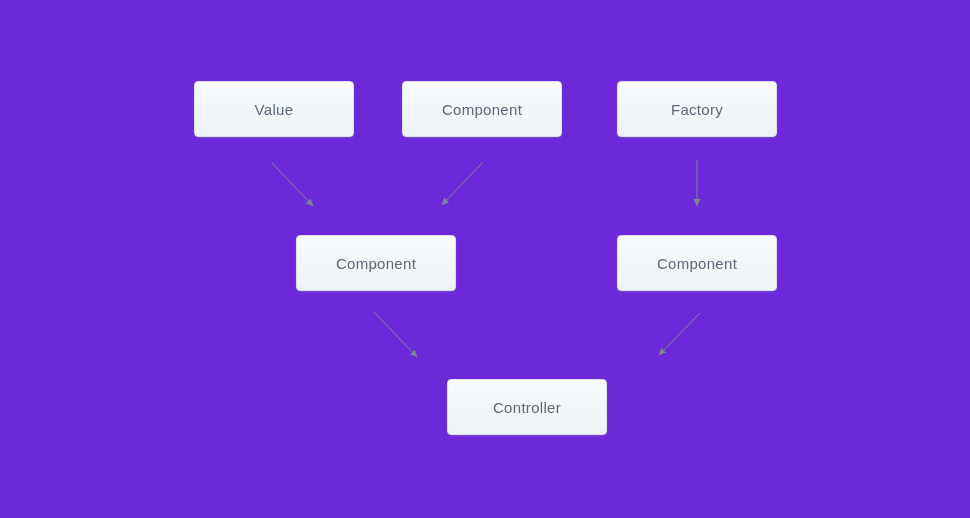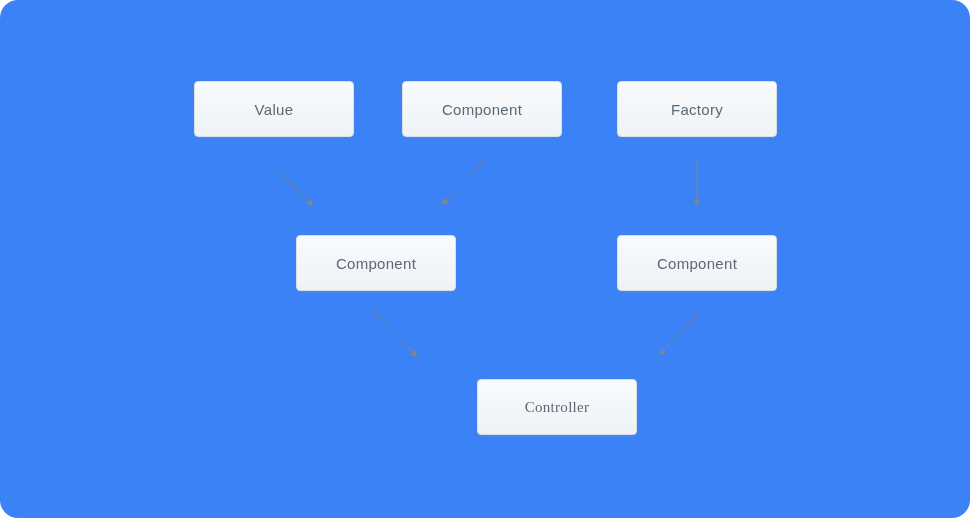--- a/index.html
+++ b/index.html
@@ -4,24 +4,23 @@
 <style>
   html, body {
     margin: 0;
     padding: 0;
     background: #ffffff;
   }
   .canvas {
     position: relative;
     width: 970px;
     height: 518px;
-    background: #3b82f6;
+    background: #6d28d9;
     font-family: "Liberation Sans", sans-serif;
     overflow: hidden;
-    border-radius: 18px;
   }
   .node {
     position: absolute;
     width: 158px;
     height: 54px;
     border: 1px solid #d9dfe6;
     border-radius: 4px;
     background: linear-gradient(180deg, #f9fbfd 0%, #eef2f6 100%);
     box-shadow: 0 1px 2px rgba(140, 152, 168, 0.28);
     display: flex;
@@ -31,21 +30,21 @@
   .node span {
     color: #5b6876;
     font-size: 15px;
     letter-spacing: 0.3px;
   }
   .node-value            { left: 194px; top: 81px; }
   .node-component-top    { left: 402px; top: 81px; }
   .node-factory          { left: 617px; top: 81px; text-align: center; }
   .node-component-left   { left: 296px; top: 235px; }
   .node-component-right  { left: 617px; top: 235px; }
-  .node-controller       { left: 477px; top: 379px; font-family: Liberation Serif, serif; }
+  .node-controller       { left: 447px; top: 379px; }
   .edges-layer {
     position: absolute;
     left: 0;
     top: 0;
     width: 970px;
     height: 518px;
     pointer-events: none;
   }
 </style>
 </head>

